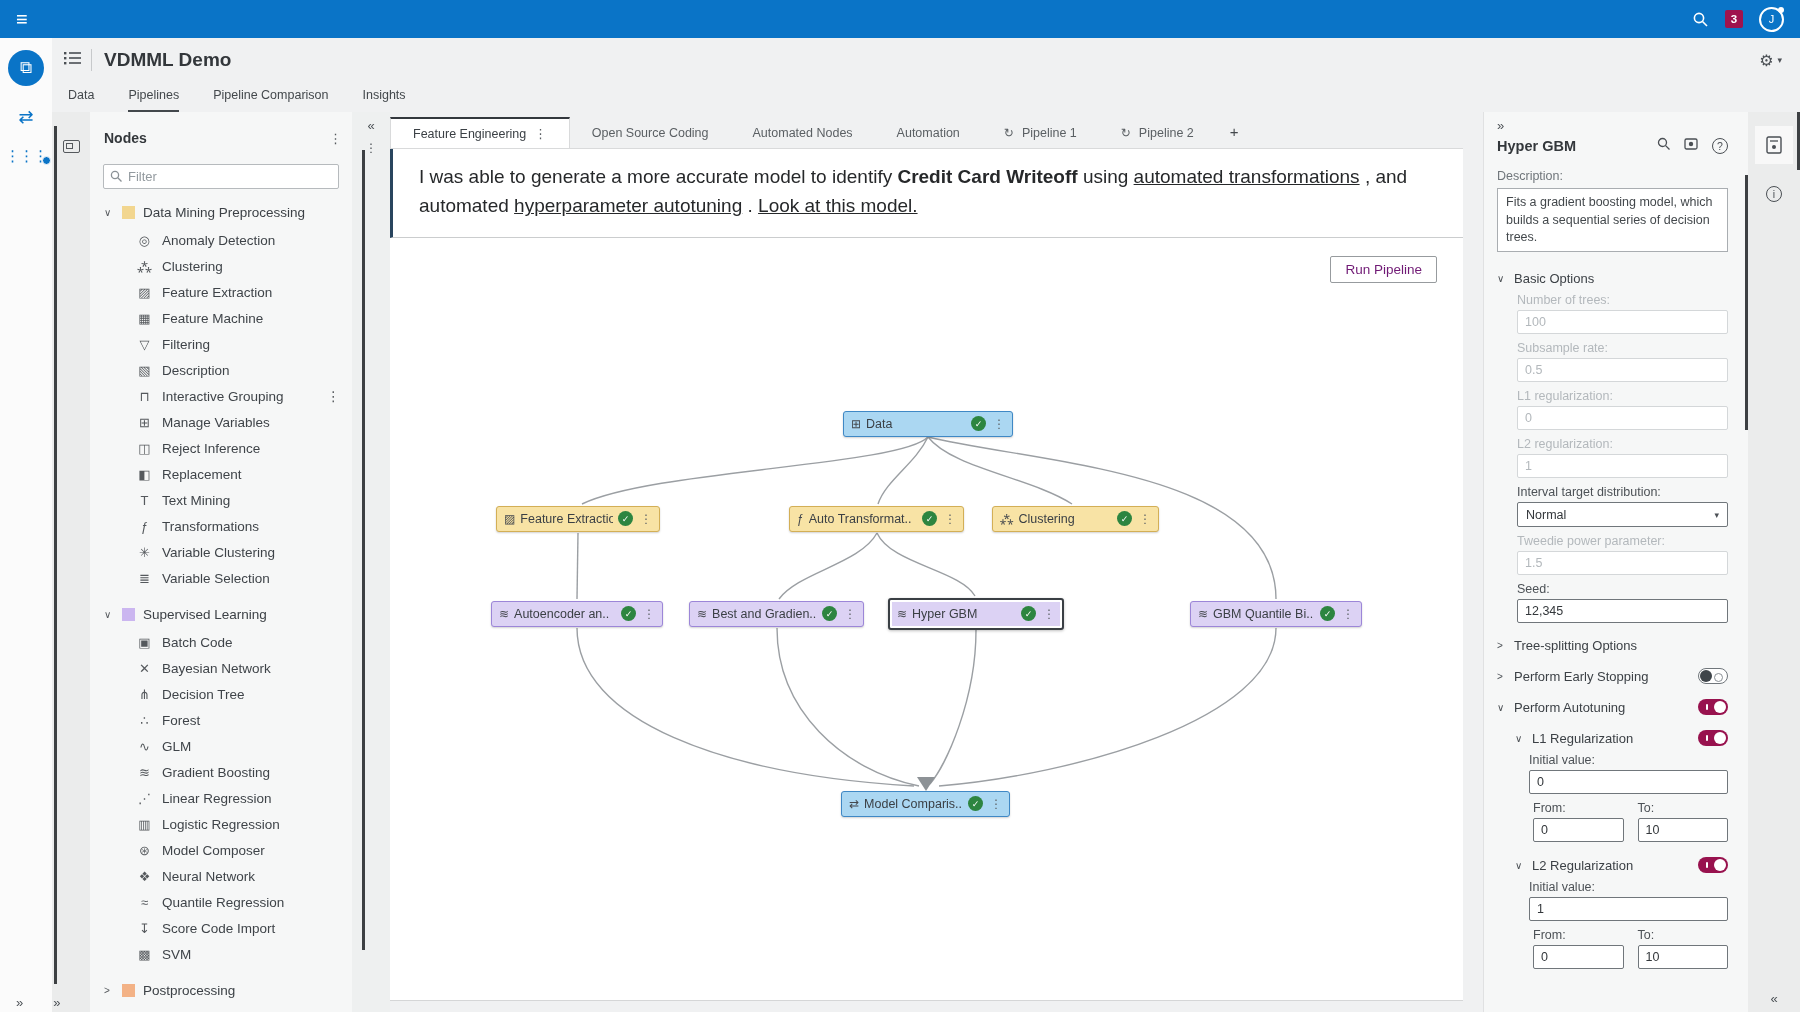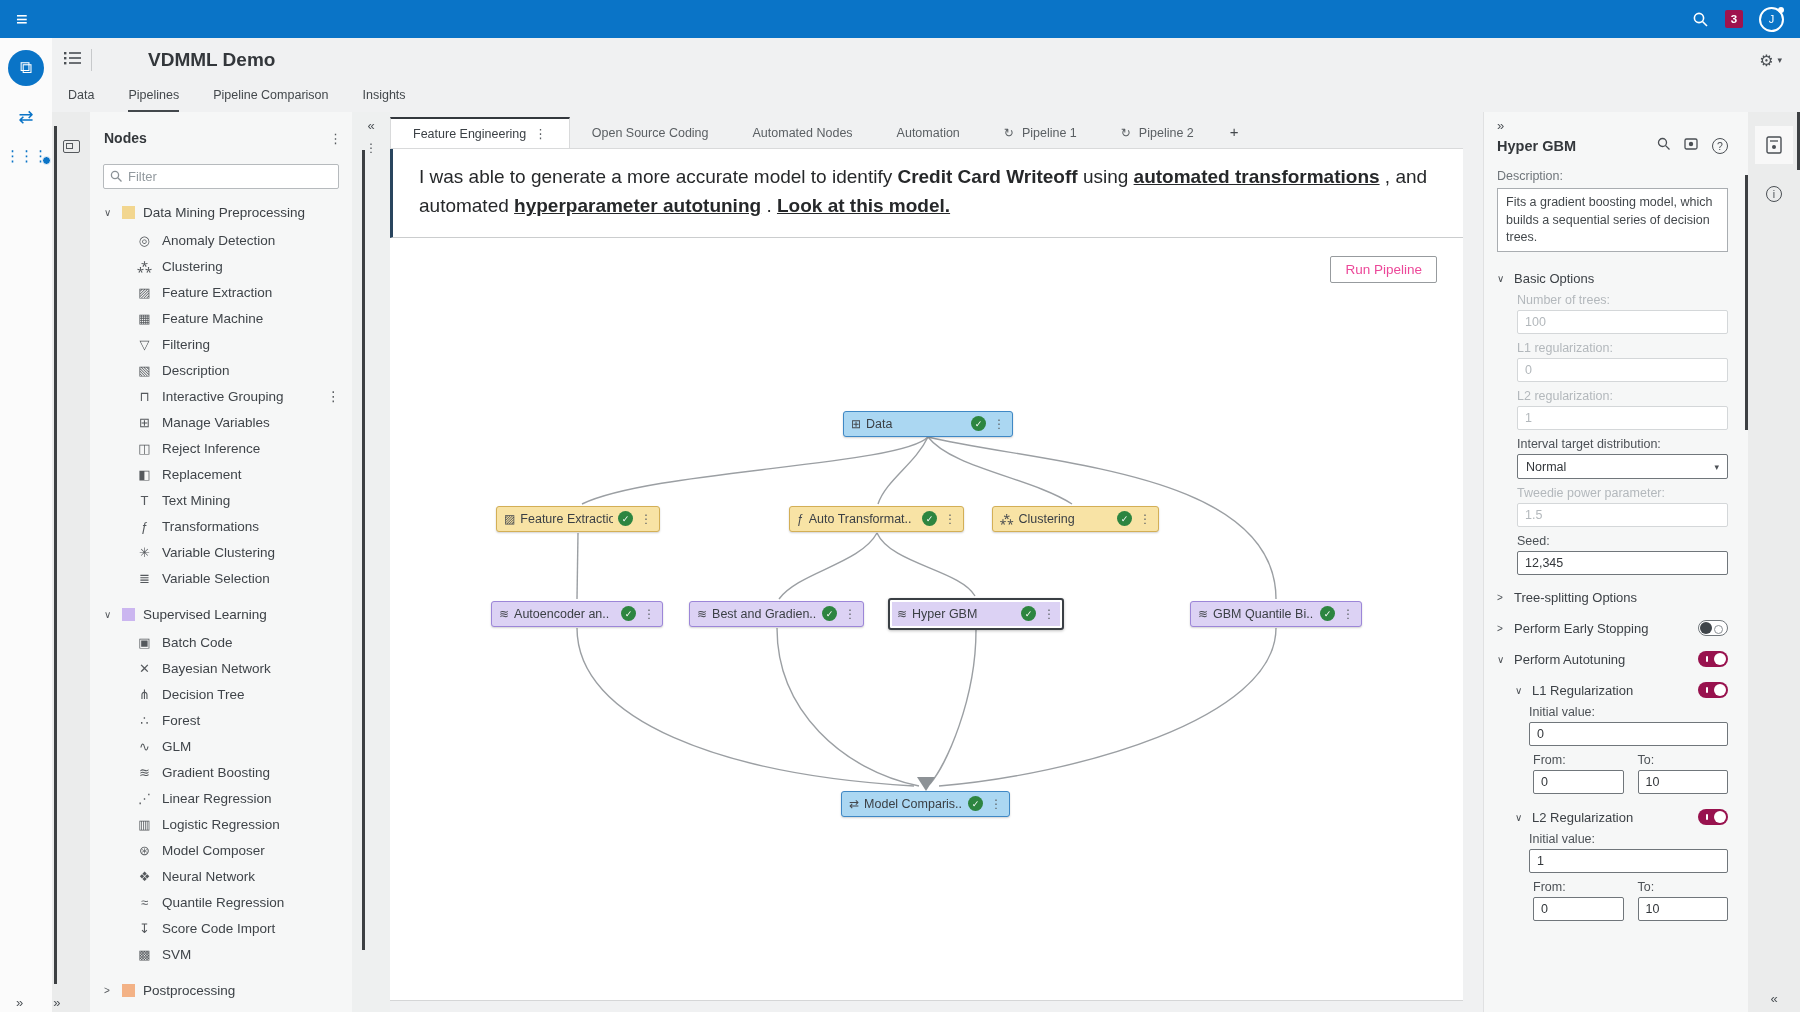--- a/index.html
+++ b/index.html
@@ -25,21 +25,21 @@
   .rail { width:52px; background:#fbfbfb; display:flex; flex-direction:column; align-items:center; padding-top:12px; gap:22px; position:relative; }
   .rail-app { width:36px; height:36px; border-radius:50%; background:#0a74c7; color:#fff; font-size:17px;
     display:flex; align-items:center; justify-content:center; }
   .rail-ic { color:#0a74c7; font-size:18px; line-height:1; position:relative; }
   .rail-ic.dots { letter-spacing:-1px; font-size:15px; }
   .rail-ic.dots::after { content:""; position:absolute; right:-4px; bottom:-2px; width:7px; height:7px; border-radius:50%; background:#0a74c7; border:1px solid #fbfbfb; }
   
   .band { position:absolute; left:52px; top:38px; right:0; height:44px; background:#f0f1f2; display:flex; align-items:center; padding:0 18px 0 12px; }
   .band .listicon { margin-right:10px; }
   .band .vdiv { width:1px; height:22px; background:#c7c9cb; margin-right:12px; }
-  .band .ptitle { font-size:19px; font-weight:bold; color:#33373b;margin-left:44px; }
+  .band .ptitle { font-size:19px; font-weight:bold; color:#33373b; }
   .band-right { margin-left:auto; display:flex; align-items:center; gap:4px; color:#4c5156; }
   .gear { font-size:16px; }
   .caret { font-size:9px; color:#4c5156; }
   .maintabs { position:absolute; left:52px; top:82px; right:0; height:30px; display:flex; align-items:flex-end; padding-left:16px; gap:34px; background:#f0f1f2; }
   .maintab { font-size:12.5px; color:#43484c; padding-bottom:8px; border-bottom:2px solid transparent; cursor:pointer; }
   .maintab.active { border-bottom-color:#43484c; }
   
   .cols { position:absolute; top:112px; left:52px; right:0; bottom:0; display:flex; }
   .subrail { width:38px; background:#ebecec; display:flex; flex-direction:column; align-items:center; padding-top:28px; }
   .panel-toggle { width:17px; height:13px; border:1px solid #55595d; border-radius:2px; position:relative; }
@@ -69,24 +69,24 @@
   .ctab { height:31px; display:flex; align-items:center; gap:8px; padding:0 22px; font-size:12.5px; color:#5a5f63; cursor:pointer; white-space:nowrap; }
   .ctab.active { background:#fff; border:1px solid #d9dadb; border-bottom:none; border-top:2px solid #33383d; color:#3b4045; }
   .tab-icon:empty, .tab-kebab:empty { display:none; }
   .tab-icon { font-size:12px; color:#5a5f63; }
   .tab-kebab { color:#5a5f63; }
   .addtab { padding:0 14px 8px; font-size:15px; color:#43484c; cursor:pointer; }
   .message { background:#fff; border-bottom:1px solid #cbcdce; border-left:3px solid #29455e; padding:13px 26px 16px; font-size:19px; line-height:1.55; color:#26282a; }
   .message .inner { max-width:1010px; }
   .seg-plain { }
   .seg-bold { font-weight:bold; }
-  .seg-bold-underline { font-weight:bold; text-decoration:underline; cursor:pointer; }
+  .seg-bold-underline { font-weight:normal; text-decoration:underline; cursor:pointer; }
   .diagram { flex:1; position:relative; background:#fff; }
   .runbtn { position:absolute; top:18px; right:26px; background:#fff; border:1px solid #979b9e; border-radius:2px;
-    padding:5px 14px; font-size:13.5px; color:#ec4899; cursor:pointer; font-family:inherit; }
+    padding:5px 14px; font-size:13.5px; color:#701a75; cursor:pointer; font-family:inherit; }
   .edges { position:absolute; left:0; top:0; }
   .pnode { position:absolute; height:26px; border:1px solid; border-radius:3px; display:flex; align-items:center;
     gap:5px; padding:0 5px 0 7px; font-size:12.5px; color:#3a3f44; box-shadow:0 1px 2px rgba(0,0,0,0.18); background:#fff; cursor:pointer; }
   .pnode.blue { background:#abd7f2; border-color:#3f88c5; }
   .pnode.yellow { background:#f8e3a5; border-color:#d3af56; }
   .pnode.purple { background:#dcd2f4; border-color:#9c86d8; }
   .pnode.selected { border:2px solid #3a3f44; box-shadow:inset 0 0 0 2px #fff, 0 1px 3px rgba(0,0,0,0.25); height:32px; }
   .nicon { font-size:12px; color:#45494e; flex:none; }
   .nlabel { flex:1; white-space:nowrap; overflow:hidden; }
   .ncheck { width:15px; height:15px; border-radius:50%; background:#2d8540; color:#fff; font-size:9px;
@@ -583,20 +583,24 @@
     </div>
 
     <div>
 
         <div class="pfield">
           <div class="flabel">Number of trees:</div>
           <input disabled="" value="100" style="">
         </div>
 
 
+        <div class="pfield">
+          <div class="flabel">Subsample rate:</div>
+          <input disabled="" value="0.5" style="">
+        </div>
 
         <div class="pfield">
           <div class="flabel">L1 regularization:</div>
           <input disabled="" value="0" style="">
         </div>
 
         <div class="pfield">
           <div class="flabel">L2 regularization:</div>
           <input disabled="" value="1" style="">
         </div>

